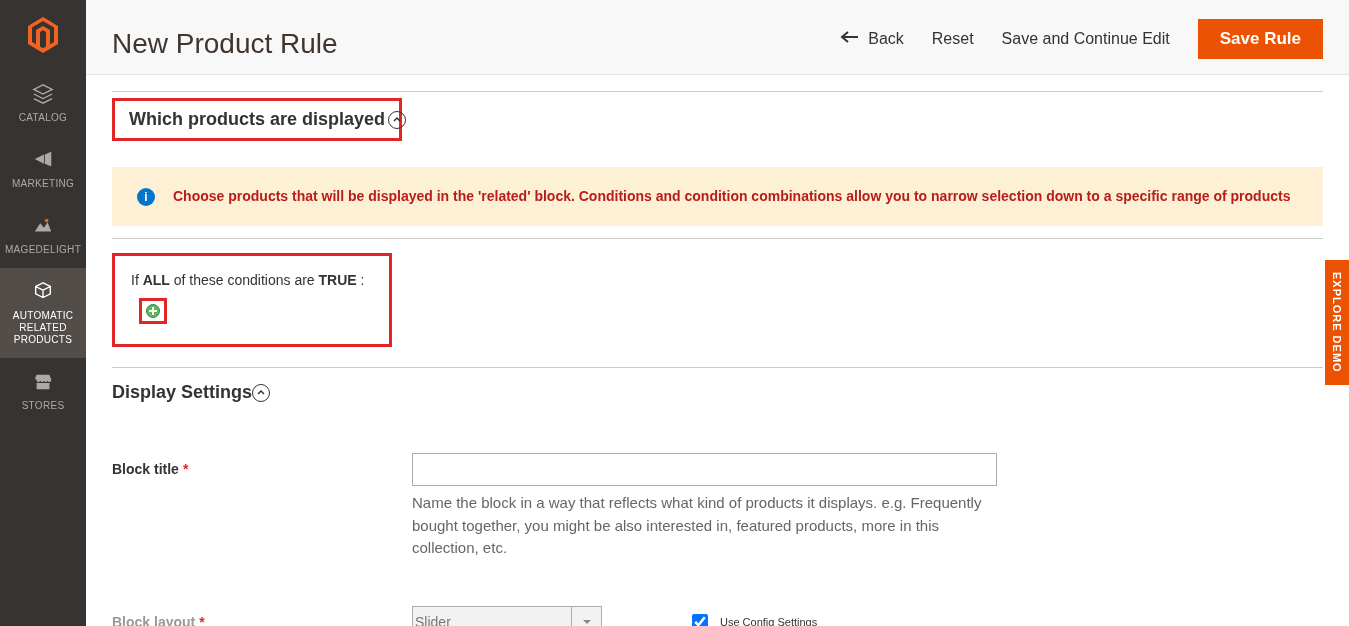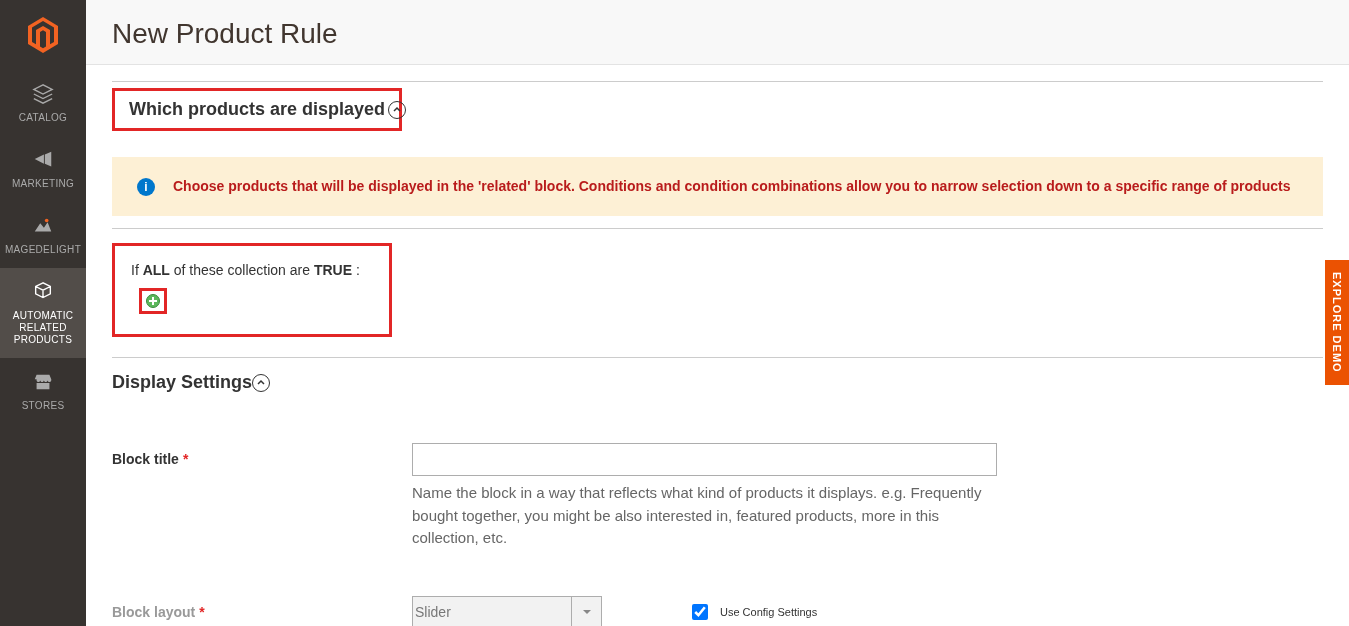--- a/index.html
+++ b/index.html
@@ -13,21 +13,21 @@
     .sidebar-item { width: 86px; padding: 12px 0; display: flex; flex-direction: column; align-items: center; color: #aaa; cursor: pointer; font-size: 10px; text-align: center; line-height: 1.2; }
     .sidebar-item.active { background: #524d49; color: #fff; }
     .sidebar-item .icon { margin-bottom: 6px; display: flex; align-items: center; justify-content: center; height: 24px; }
     .sidebar-item span { font-size: 10px; letter-spacing: 0.3px; }
     
     
     .main { flex: 1; background: #fff; display: flex; flex-direction: column; overflow: hidden; }
     
     
     .header { display: flex; align-items: center; justify-content: space-between; padding: 18px 26px 14px 26px; border-bottom: 1px solid #e3e3e3; background: #f8f8f8; }
-    .page-title { font-size: 28px; font-weight: 400; color: #41362f; }
+    .page-title { font-size: 28px; font-weight: 400; color: #41362f; margin-top: 10px; }
     .header-actions { display: flex; align-items: center; gap: 28px; }
     .header-action { display: flex; align-items: center; gap: 8px; color: #333; font-size: 16px; cursor: pointer; }
     .btn-primary { background: #eb5202; color: #fff; padding: 10px 22px; font-size: 17px; font-weight: 600; border: none; cursor: pointer; }
     
     
     .content { padding: 16px 26px 0 26px; overflow-y: auto; flex: 1; }
     
     
     .section-header { display: flex; align-items: center; padding: 14px 0; border-top: 1px solid #ccc; }
     .section-title { font-size: 18px; font-weight: 600; color: #333; }
@@ -124,20 +124,37 @@
           </svg>
       </div>
       <span>STORES</span>
     </div>
   </div>
 
   <div class="main">
 
     <div class="header">
       <h1 class="page-title">New Product Rule</h1>
+      <div class="header-actions">
+        <div class="header-action">
+          <span>
+            <svg width="20" height="14" viewBox="0 0 20 14" fill="none" stroke="#333" stroke-width="2">
+                <path d="M8 2 L2 7 L8 12 M2 7 L18 7"></path>
+              </svg>
+          </span>
+          <span>Back</span>
+        </div>
+        <div class="header-action">
+          <span>Reset</span>
+        </div>
+        <div class="header-action">
+          <span>Save and Continue Edit</span>
+        </div>
+        <button class="btn-primary">Save Rule</button>
+      </div>
     </div>
 
     <div class="content">
 
       <div class="section-header">
         <div><span class="section-title highlighted">Which products are displayed</span></div>
         <div class="collapse-icon">
           <svg width="10" height="10" viewBox="0 0 10 10" fill="none" stroke="#333" stroke-width="1.5">
               <path d="M2 6 L5 3 L8 6"></path>
             </svg>
@@ -146,21 +163,21 @@
 
       <div class="info-banner">
         <div class="info-icon">i</div>
         <div class="info-text">Choose products that will be displayed in the 'related' block. Conditions and condition combinations allow you to narrow selection down to a specific range of products</div>
       </div>
 
       <div class="divider"></div>
 
       <div class="conditions-box">
         <div class="conditions-text">
-          <span>If </span><strong>ALL</strong><span>  of these collection are </span><strong>TRUE</strong><span> :</span>
+          <span>If </span><strong>ALL</strong><span>  of these conditions are </span><strong>TRUE</strong><span> :</span>
         </div>
         <div class="add-condition">
           <div class="add-condition-inner"></div>
         </div>
       </div>
 
       <div class="display-section">
         <div class="section-header">
           <span class="section-title">Display Settings</span>
           <div class="collapse-icon">

